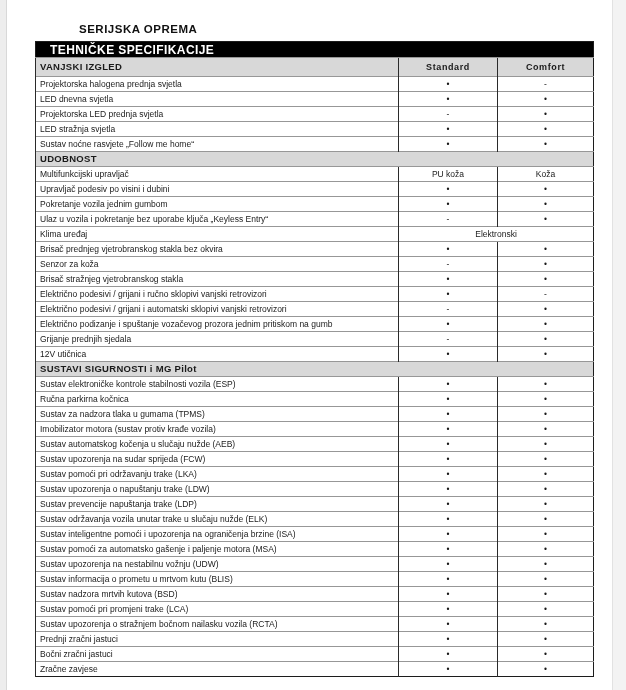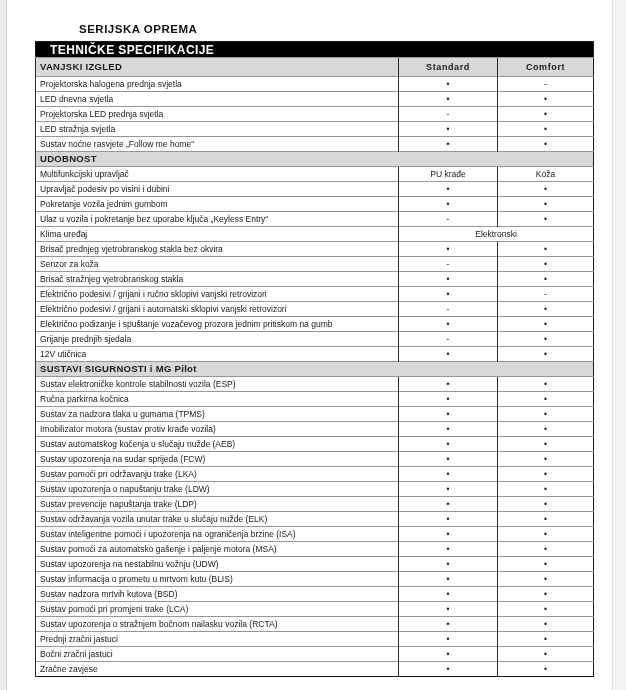--- a/index.html
+++ b/index.html
@@ -96,21 +96,21 @@
       <tr>
         <td>Sustav noćne rasvjete „Follow me home“</td>
         <td class="val">•</td>
         <td class="val">•</td>
       </tr>
       <tr class="section-row">
         <td colspan="3">UDOBNOST</td>
       </tr>
       <tr>
         <td>Multifunkcijski upravljač</td>
-        <td class="val">PU krađe</td>
+        <td class="val">PU koža</td>
         <td class="val">Koža</td>
       </tr>
       <tr>
         <td>Upravljač podesiv po visini i dubini</td>
         <td class="val">•</td>
         <td class="val">•</td>
       </tr>
       <tr>
         <td>Pokretanje vozila jednim gumbom</td>
         <td class="val">•</td>

